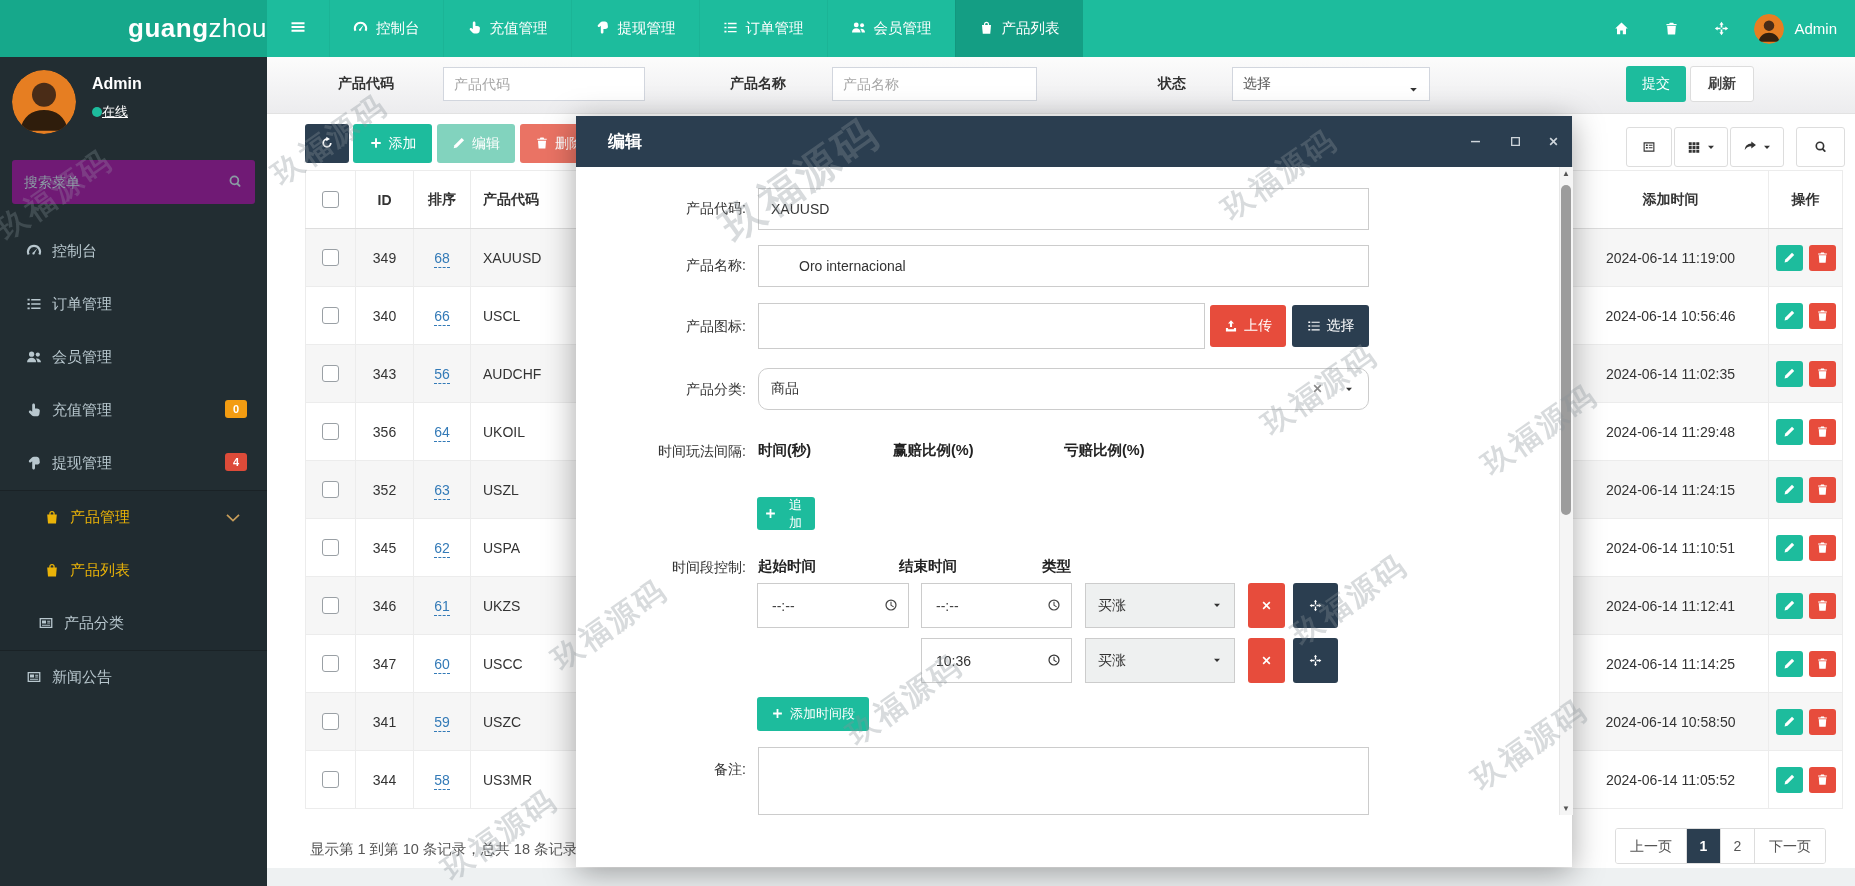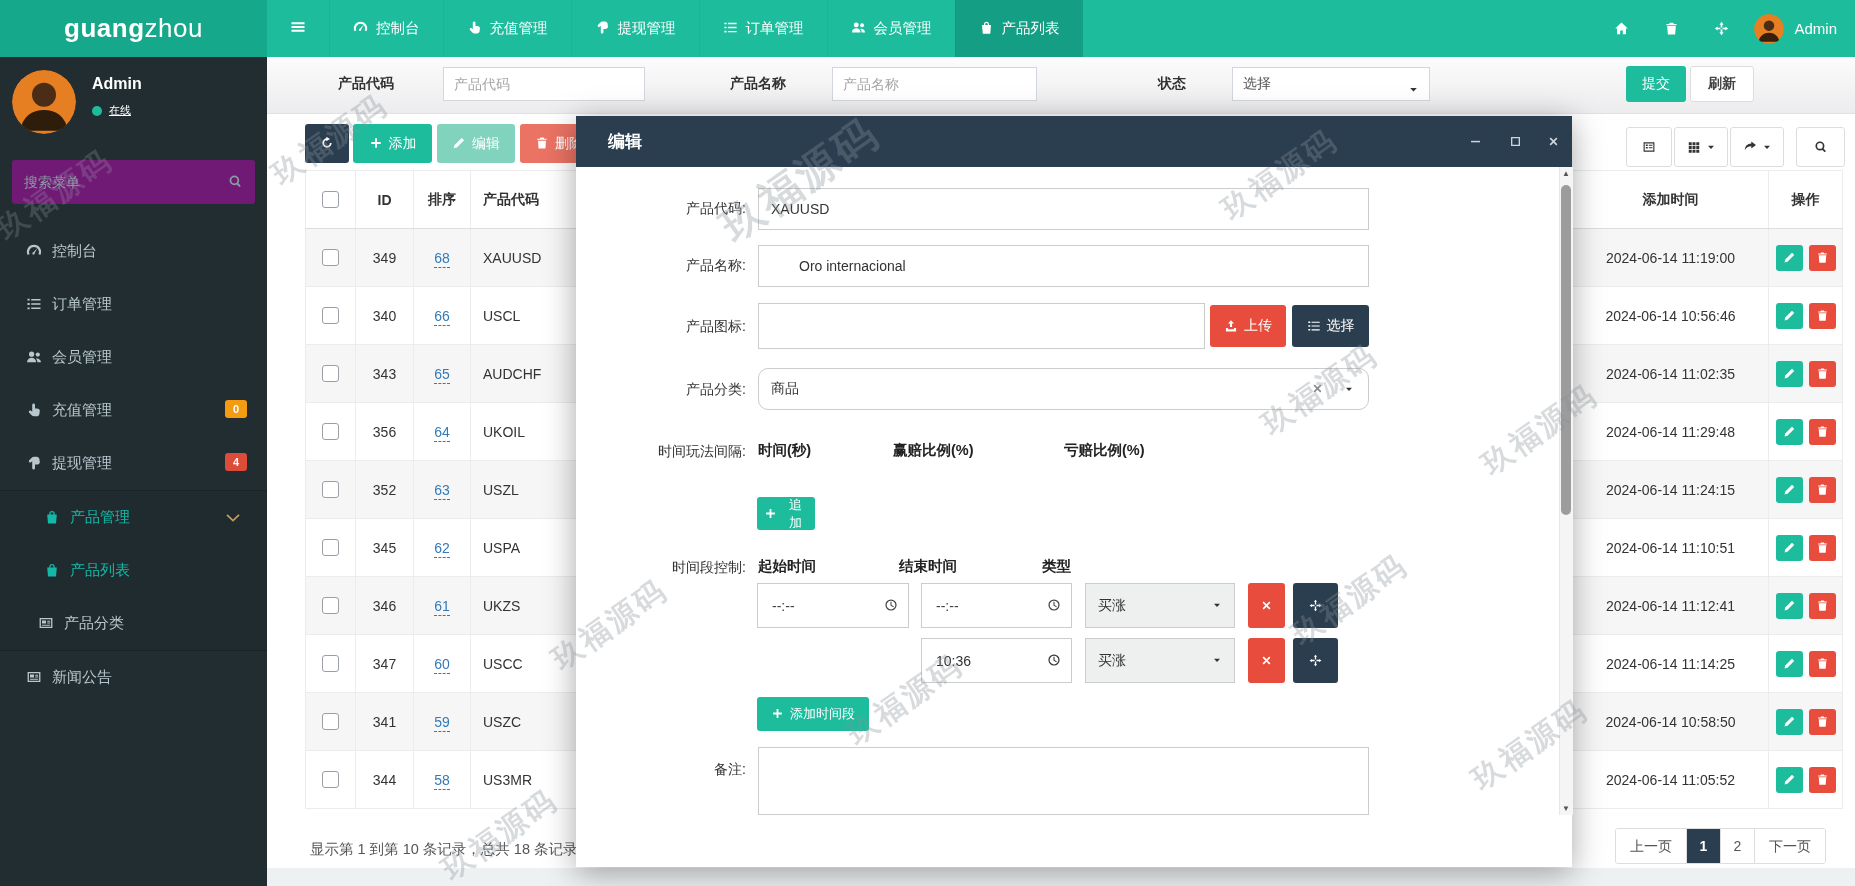--- a/index.html
+++ b/index.html
@@ -2,47 +2,47 @@
 <html><head>
 <meta charset="utf-8">
 <style>
   html,body{margin:0;padding:0;background:#d8dde0;font-family:"Liberation Sans","DejaVu Sans",sans-serif;}
   #app{position:relative;width:1855px;height:886px;overflow:hidden;background:#eef1f2;}
   .abs{position:absolute;}
   .svgic{width:1em;height:1em;display:inline-block;vertical-align:-0.12em;fill:currentColor;}
   
   .navbar{position:absolute;left:0;top:0;width:1855px;height:57px;background:#1dbc9d;z-index:30;}
   .brand{position:absolute;left:0;top:0;width:267px;height:57px;background:#16a88b;color:#fff;
-         font-size:26px;line-height:57px;text-align:center;letter-spacing:.5px;}
+         font-size:26px;line-height:57px;text-align:right;letter-spacing:.5px;}
   .brand b{font-weight:bold;} .brand span{font-weight:normal;}
   .nav-left{position:absolute;left:267px;top:0;height:57px;display:flex;align-items:stretch;color:#fff;}
   .nav-burger{width:62px;display:flex;align-items:center;justify-content:center;font-size:16px;cursor:pointer;}
   .nav-item{display:flex;align-items:center;gap:8px;padding:0 23px;font-size:14.5px;cursor:pointer;border-left:1px solid rgba(0,0,0,0.04);}
   .nav-item .svgic{font-size:15px;}
   .nav-item.active{background:#149e84;}
   .nav-right{position:absolute;right:0;top:0;height:57px;display:flex;align-items:center;gap:0;color:#fff;}
   .nav-ic{width:50px;text-align:center;font-size:15px;cursor:pointer;}
   .nav-user{display:flex;align-items:center;gap:10px;padding:0 18px 0 8px;font-size:15px;cursor:pointer;}
   .avatar-sm{width:30px;height:30px;border-radius:50%;overflow:hidden;display:inline-block;}
   
   .sidebar{position:absolute;left:0;top:57px;width:267px;height:829px;background:#222d32;z-index:20;}
   .user-panel{position:relative;height:100px;padding:14px 12px;box-sizing:border-box;}
   .avatar-lg{position:absolute;left:12px;top:13px;width:64px;height:64px;border-radius:50%;overflow:hidden;}
   .user-name{position:absolute;left:92px;top:18px;color:#fff;font-size:16px;font-weight:bold;}
-  .user-status{position:absolute;left:92px;top:46px;color:#fff;font-size:11px;display:flex;align-items:center;gap:7px;text-decoration:underline;}
+  .user-status{position:absolute;left:92px;top:46px;color:#fff;font-size:13px;display:flex;align-items:center;text-decoration:underline;}
   .dot{width:10px;height:10px;border-radius:50%;background:#1dbc9d;display:inline-block;}
   .side-search{position:absolute;left:12px;top:103px;width:243px;height:44px;background:#701a75;display:flex;align-items:center;border-radius:3px;}
   .side-search input{flex:1;background:transparent;border:0;outline:0;color:#cfd8dc;font-size:14px;padding:0 12px;font-family:inherit;}
   .side-search input::placeholder{color:#8a9ba3;}
   .side-search .svgic{color:#8a9ba3;margin-right:12px;font-size:15px;}
   .menu{position:absolute;left:0;top:168px;width:267px;}
   .m-item{position:relative;height:53px;display:flex;align-items:center;color:#b8c7ce;font-size:15px;cursor:pointer;padding-left:22px;}
   .m-item .svgic{font-size:16px;width:24px;}
   .m-item .lbl{margin-left:6px;}
-  .m-item.on{color:#14b8a6;padding-left:40px;}
+  .m-item.on{color:#eab308;padding-left:40px;}
   .badge{position:absolute;right:20px;top:16px;font-size:11px;font-weight:bold;color:#fff;border-radius:3px;padding:3px 8px;}
   .m-tree{border-top:1px solid #1a2226;border-bottom:1px solid #1a2226;background:#202b30;}
   .m-sub{padding-left:34px;}
   .m-caret{position:absolute;right:22px;font-size:12px;color:#c89e5a;}
   .m-caret.gray{color:#b8c7ce;}
   
   .content{position:absolute;left:267px;top:57px;width:1588px;height:811px;background:#fff;z-index:1;}
   .filterbar{position:absolute;left:0;top:0;width:1588px;height:56px;background:linear-gradient(#fcfcfc,#ececee);border-bottom:1px solid #e2e2e2;}
   .flabel{position:absolute;top:18px;font-size:14px;font-weight:bold;color:#333;}
   .finput{position:absolute;top:10px;height:34px;box-sizing:border-box;border:1px solid #d2d6de;background:#fff;font-size:14px;color:#444;padding:0 10px;outline:0;font-family:inherit;}
@@ -400,21 +400,21 @@
               </button><button class="abtn red">
                 <span><svg class="svgic" viewBox="0 0 16 16" aria-hidden="true">
                     <path d="M6.2 1.8h3.6l.7 1.3h2.9v1.3H2.6V3.1h2.9z"></path>
                     <path d="M3.4 5.3h9.2l-.7 9.1H4.1z"></path>
                   </svg></span>
               </button></td>
           </tr>
         <tr>
             <td><span class="cb"></span></td>
             <td>343</td>
-            <td><a class="sortlink">65</a></td>
+            <td><a class="sortlink">56</a></td>
             <td class="colcode">AUDCHF</td>
             <td></td>
             <td>2024-06-14 11:02:35</td>
             <td><button class="abtn teal">
                 <span><svg class="svgic" viewBox="0 0 16 16" aria-hidden="true">
                     <path d="M1.9 14.1l.9-3.6 8.3-8.3 2.7 2.7-8.3 8.3z"></path>
                   </svg></span>
               </button><button class="abtn red">
                 <span><svg class="svgic" viewBox="0 0 16 16" aria-hidden="true">
                     <path d="M6.2 1.8h3.6l.7 1.3h2.9v1.3H2.6V3.1h2.9z"></path>

